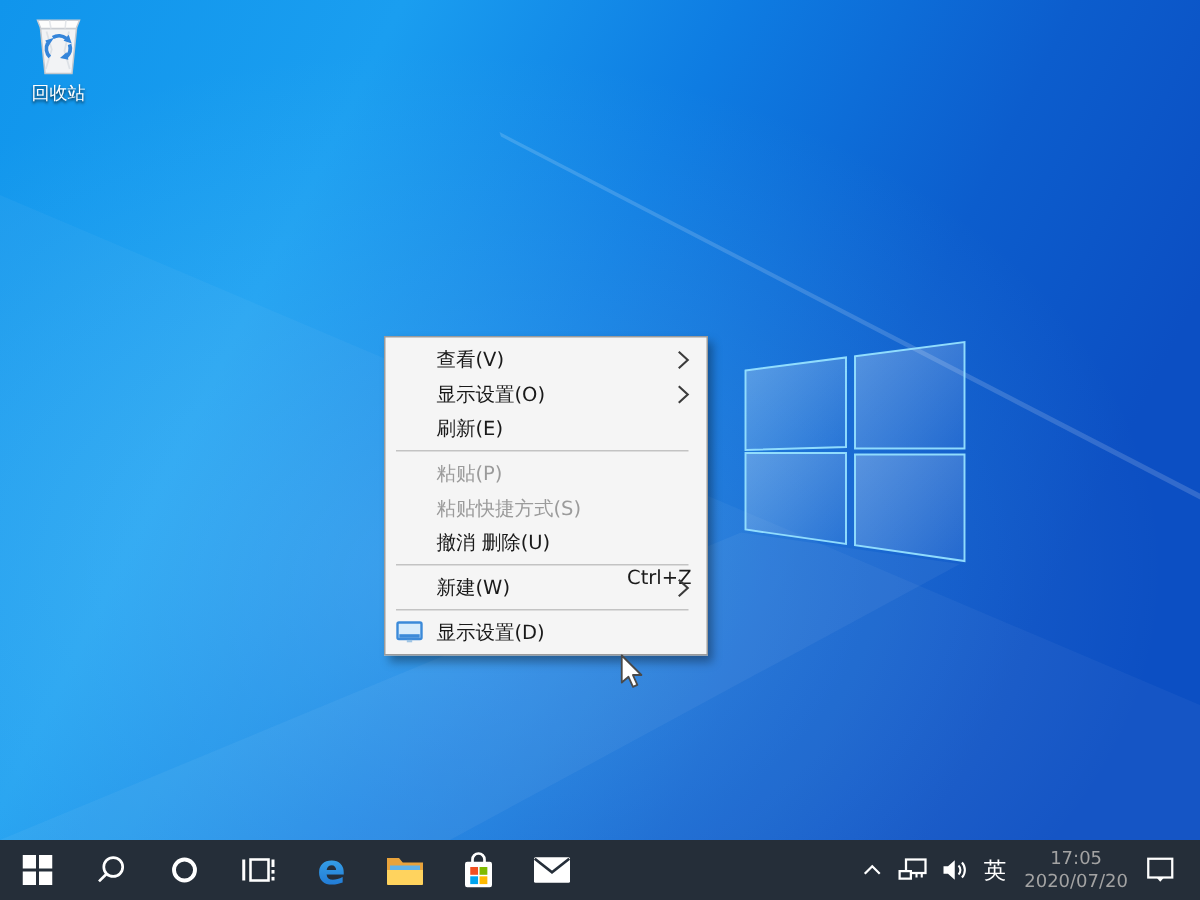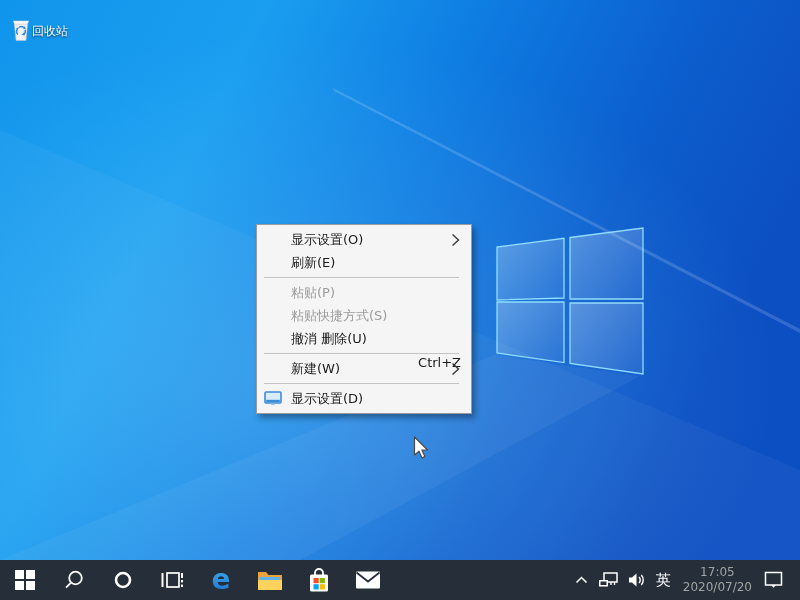--- a/index.html
+++ b/index.html
@@ -4,21 +4,21 @@
 <style>
   * { margin:0; padding:0; box-sizing:border-box; }
   html,body { width:800px; height:600px; overflow:hidden; }
   body { font-family:"DejaVu Sans","Liberation Sans",sans-serif; }
 
   .desktop { position:relative; width:800px; height:600px; overflow:hidden; background:#0e7ce2; }
   .wallpaper { position:absolute; left:0; top:0; z-index:0; }
 
   
   .recycle-bin { position:absolute; left:10px; top:8px; width:58px; z-index:2;
-                 display:flex; align-items:center; cursor:default; }
+                 display:flex; flex-direction:column; align-items:center; cursor:default; }
   .rb-label { margin-top:2px; font-size:12px; color:#fff; text-shadow:0 1px 2px rgba(0,0,0,.75); white-space:nowrap; }
 
   
   .context-menu { position:absolute; left:256px; top:224px; width:216px; z-index:5;
                   background:#f5f5f5; border:1px solid #9b9b9b; padding:3px 0;
                   box-shadow:3px 4px 6px rgba(0,0,0,.35); font-size:13px; color:#1a1a1a; }
   .menu-item { display:flex; align-items:center; height:23px; padding-left:6px; }
   .menu-item.highlighted { background:#e8f1fb; }
   .menu-item.disabled .mi-label { color:#9b9b9b; }
   .mi-gutter { width:20px; height:16px; margin-right:8px; flex:0 0 20px;
@@ -92,20 +92,29 @@
       </g>
       <polygon points="11.2,19 17,17.2 13.3,22.6" fill="#3585da"></polygon>
       <polygon points="26.8,15.2 28.8,21 23.4,19.2" fill="#3585da"></polygon>
       <polygon points="26.6,31.8 21,30.6 25.4,26.8" fill="#3585da"></polygon>
     </svg>
     <div class="rb-label">回收站</div>
   </div>
 
   <div class="context-menu">
 
+    <div class="menu-item">
+      <span class="mi-gutter"></span>
+      <span class="mi-label">查看(V)</span>
+      <span class="mi-arrow">
+        <svg width="9" height="14">
+            <polyline points="1.5,1.5 7.5,7 1.5,12.5" fill="none" stroke="#3b3b3b" stroke-width="1.4"></polyline>
+          </svg>
+      </span>
+    </div>
 
     <div class="menu-item">
       <span class="mi-gutter"></span>
       <span class="mi-label">显示设置(O)</span>
       <span class="mi-arrow">
         <svg width="9" height="14">
             <polyline points="1.5,1.5 7.5,7 1.5,12.5" fill="none" stroke="#3b3b3b" stroke-width="1.4"></polyline>
           </svg>
       </span>
     </div>

